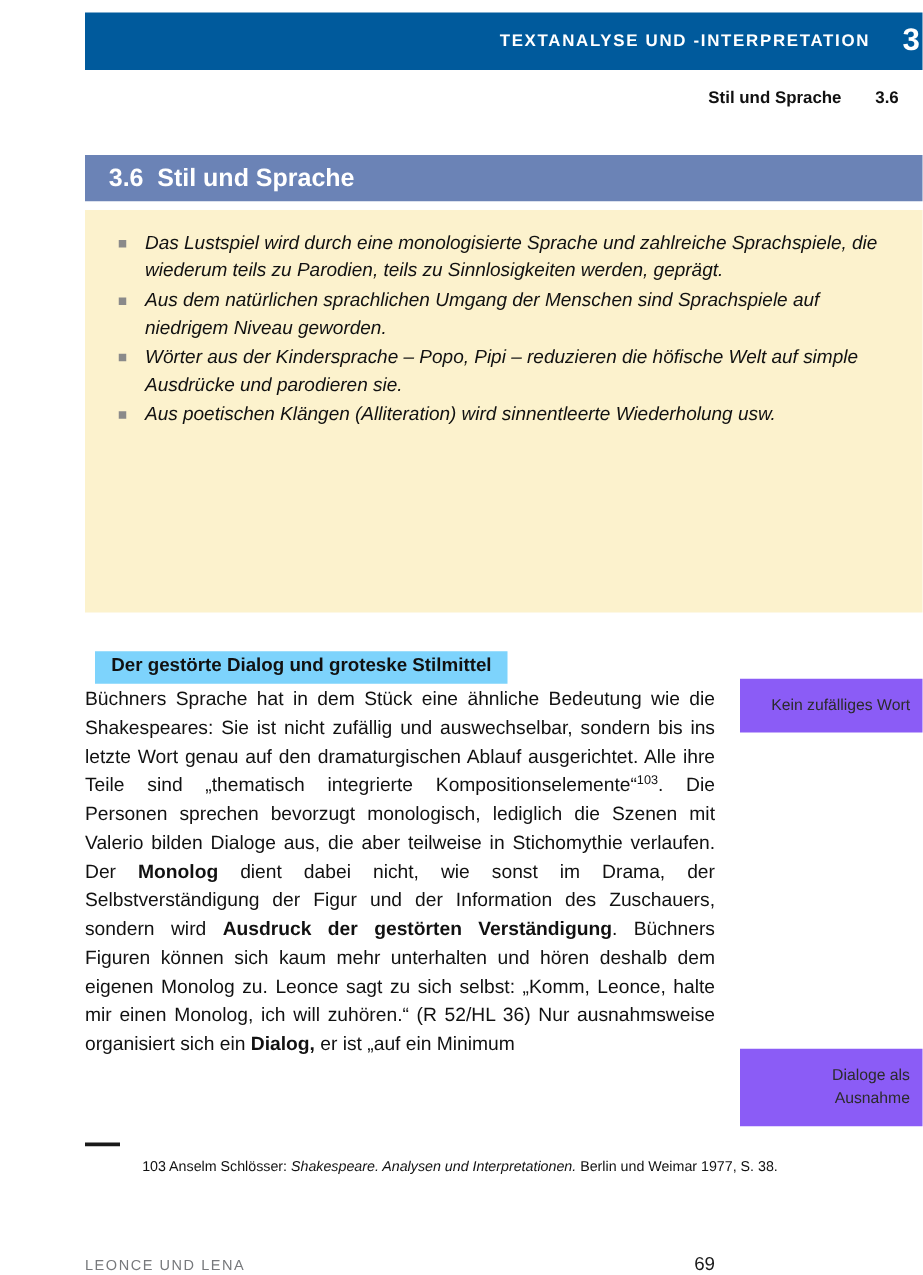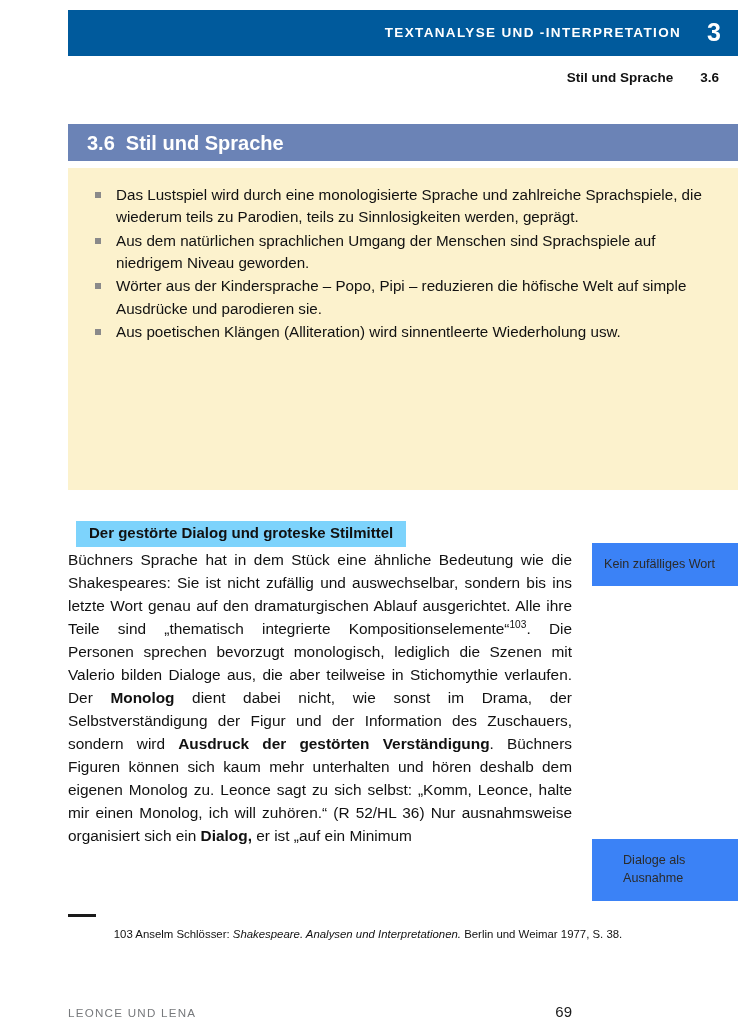--- a/index.html
+++ b/index.html
@@ -29,21 +29,21 @@
     position: absolute;
     left: 68px;
     top: 10px;
     width: 670px;
     height: 46px;
     background: #005a9c;
     display: flex;
     align-items: center;
     justify-content: flex-end;
     box-sizing: border-box;
-    padding-right: 17px;
+    padding-right: 2px;
   }
   .header-title {
     color: #ffffff;
     font-size: 13.5px;
     font-weight: bold;
     letter-spacing: 1.35px;
     white-space: nowrap;
     line-height: 1;
   }
   .header-chapter {
@@ -125,20 +125,21 @@
     font-size: 15px;
     font-weight: bold;
     color: #111111;
     margin: 0 0 11px 0;
     line-height: 1.2;
   }
   .summary-list {
     margin: 0;
     padding: 0;
     list-style: none;
+    font-style: italic;
   }
   .summary-item {
     position: relative;
     padding-left: 29px;
     margin-bottom: 1px;
     font-size: 15.2px;
     line-height: 1.47;
     color: #111111;
   }
   .summary-bullet {
@@ -189,26 +190,27 @@
     font-size: 0.66em;
     vertical-align: super;
     line-height: 0;
   }
 
   
   .margin-note {
     position: absolute;
     left: 592px;
     width: 146px;
-    background: #3b82f6;
+    background: #8b5cf6;
     box-sizing: border-box;
     padding: 12px 10px 13px 12px;
     font-size: 12.6px;
     line-height: 1.45;
     color: #2b2b2b;
+    text-align: right;
   }
   .margin-note-1 { top: 543px; }
   .margin-note-2 { top: 839px; padding-left: 31px; }
 
   
   .footnote-rule {
     position: absolute;
     left: 68px;
     top: 914px;
     width: 28px;

